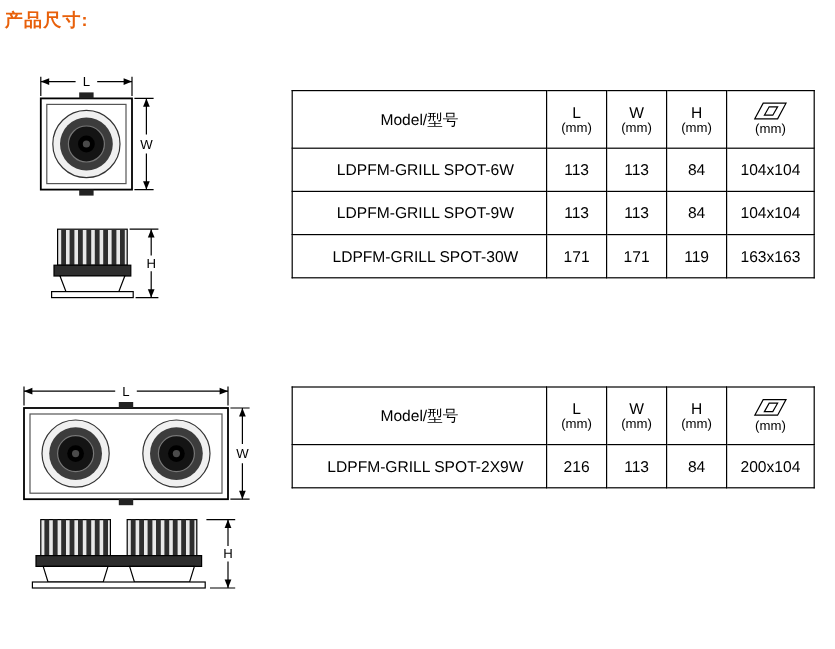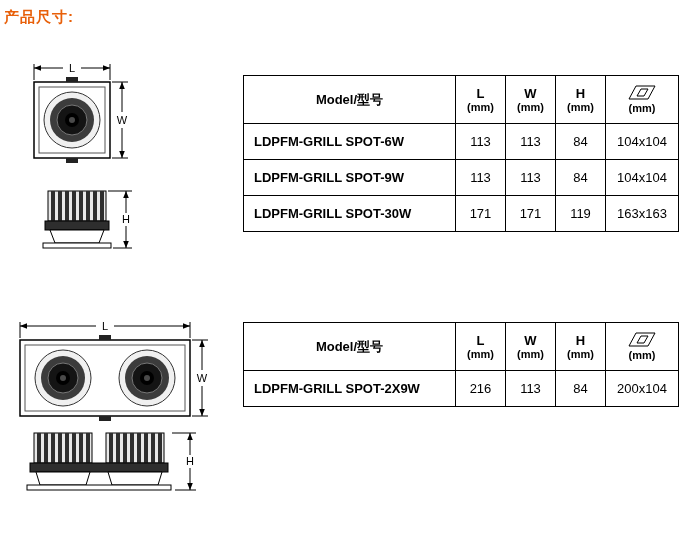--- a/index.html
+++ b/index.html
@@ -12,23 +12,23 @@
   
   .tbl { position:absolute; border-collapse:collapse; table-layout:fixed;
          background:#fff; }
   .tbl td { border:1px solid #000; text-align:center; vertical-align:middle;
             font-size:13px; color:#000; padding:0; }
   .c-model { width:211px; }
   .c-dim   { width:49px; }
   .c-cut   { width:72px; }
   tr.hdr { height:48px; }
   tr.row { height:36px; }
-  .h-main { font-weight:bold; font-size:13px; line-height:15px; }
-  .unit   { font-size:11px; font-weight:bold; line-height:13px; }
-  td.model-cell { text-align:left; padding-left:10px; font-weight:bold;
+  .h-main { font-weight:normal; font-size:13px; line-height:15px; }
+  .unit   { font-size:11px; font-weight:normal; line-height:13px; }
+  td.model-cell { text-align:center; padding-left:10px; font-weight:normal;
                   font-size:13px; }
   .t1 { left:243px; top:75px; }
   .t2 { left:243px; top:322px; }
   .cut-icon { display:block; margin:0 auto 1px auto; }
 
   
   .d1 { position:absolute; left:22px; top:60px; }
   .d2 { position:absolute; left:22px; top:186px; }
   .d3 { position:absolute; left:8px;  top:318px; }
   .d4 { position:absolute; left:14px; top:428px; }

